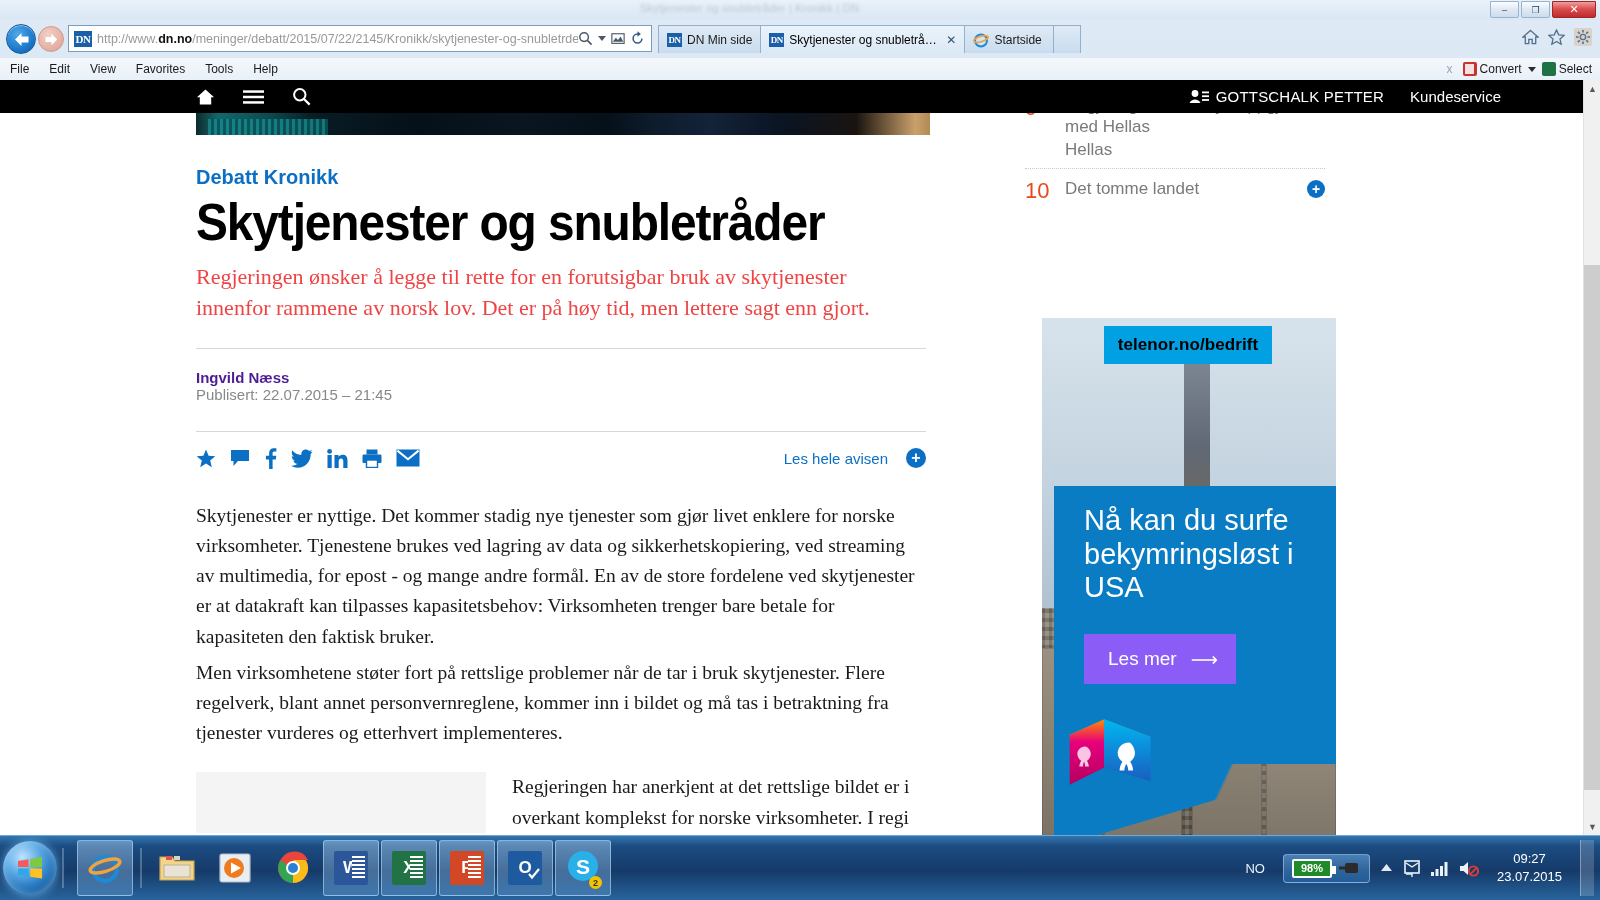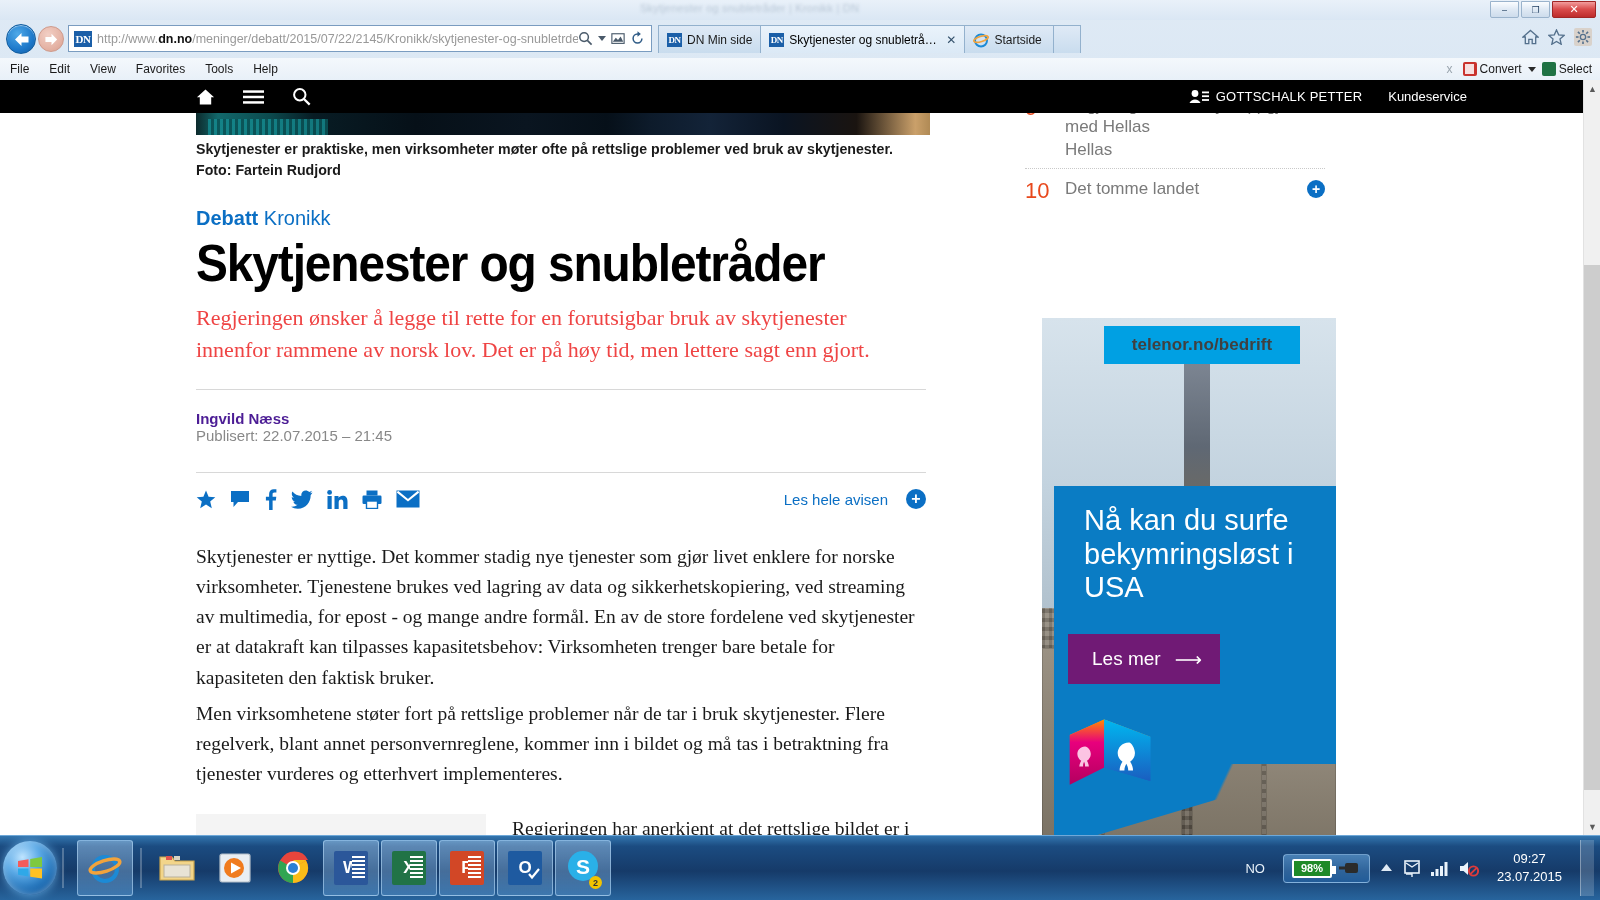--- a/index.html
+++ b/index.html
@@ -145,22 +145,22 @@
   }
 
   
   .dn-topbar {
     position: absolute; left: 0; top: 0; width: 1583px; height: 33px;
     background: #000; display: flex; align-items: center;
   }
   .dn-topbar-left { display: flex; align-items: center; gap: 28px; margin-left: 196px; }
   .dn-ic { color: #fff; display: flex; align-items: center; }
   .dn-topbar-right {
-    margin-left: auto; display: flex; align-items: center; gap: 26px; padding-right: 116px;
-    color: #fff; font-size: 13px; justify-content: flex-end;
+    margin-left: auto; display: flex; align-items: center; gap: 26px; padding-right: 82px;
+    color: #fff; font-size: 15px; justify-content: flex-end;
   }
   .dn-user { display: flex; align-items: center; gap: 7px; letter-spacing: .2px; }
   .user-ico { display: flex; }
 
   
   .hero-strip {
     position: absolute; left: 196px; top: 33px; width: 734px; height: 22px;
     background:
       linear-gradient(90deg,
         #0d2a2c 0%, #12686b 3%, #0c4a4e 10%, #081c24 16%,
@@ -179,21 +179,21 @@
     position: absolute; left: 196px; top: 59px; width: 736px;
     font-family: "Liberation Serif", serif;
   }
   .caption {
     font-family: "Liberation Sans", sans-serif;
     font-size: 14.2px; line-height: 1.45; font-weight: 700; color: #1a1a1a;
     width: 730px;
   }
   .kicker { margin-top: 28px; font-family: "Liberation Sans", sans-serif; font-size: 20px; line-height: 1; }
   .kicker .k1 { color: #0b6fc4; font-weight: 700; }
-  .kicker .k2 { color: #0b6fc4; font-weight: 400; }
+  .kicker .k2 { color: #0b6fc4; font-weight: 700; }
   .headline {
     font-family: "Liberation Sans", sans-serif;
     font-size: 52px; font-weight: 700; color: #000; letter-spacing: -1.2px;
     line-height: 1.08; margin-top: 7px;
     transform: scaleX(.92); transform-origin: left center;
   }
   .standfirst {
     font-family: "Liberation Serif", serif;
     font-size: 22px; line-height: 1.42; color: #ef4444; margin-top: 11px; width: 724px;
   }
@@ -282,41 +282,41 @@
   }
   .ad-spire {
     position: absolute; left: 152px; top: 14px; width: 4px; height: 46px;
     background: linear-gradient(180deg,#9aa3ad 0%,#6a7480 100%);
   }
   .ad-base {
     position: absolute; left: 126px; top: 180px; width: 58px; height: 120px;
     background: linear-gradient(180deg,#b0a292 0%,#8d8171 100%);
   }
   .ad-urlchip {
-    position: absolute; left: 62px; top: 8px; width: 196px; height: 38px;
-    background: #00a0e3; color: #404040;
+    position: absolute; left: 62px; top: 8px; width: 168px; height: 38px;
+    background: #00a0e3; color: #000000;
     display: flex; align-items: center; justify-content: center;
     font-size: 17px; font-weight: 700; letter-spacing: .1px;
   }
   .ad-panel {
     position: absolute; left: 12px; top: 168px; width: 282px; height: 278px;
     background: #0a7cc4;
   }
   .ad-wedge {
     position: absolute; left: 12px; top: 446px; width: 282px; height: 84px;
     background: linear-gradient(115deg, #0a7cc4 0%, #0a7cc4 55%, rgba(10,124,196,0) 56%);
     clip-path: polygon(0 0, 100% 0, 0 100%);
   }
   .ad-head {
     position: absolute; left: 30px; top: 18px; width: 240px;
     color: #fff; font-size: 29px; line-height: 1.16; font-weight: 400;
   }
   .ad-cta {
-    position: absolute; left: 14px; top: 148px; width: 152px; height: 50px;
-    background: #701a75; display: flex; align-items: center; gap: 14px;
+    position: absolute; left: 30px; top: 148px; width: 152px; height: 50px;
+    background: #8b5cf6; display: flex; align-items: center; gap: 14px;
     padding-left: 24px;
   }
   .ad-cta-label { color: #fff; font-size: 19px; }
   .ad-cube { position: absolute; left: 20px; top: 390px; width: 96px; height: 96px; }
 
   
   .pg-scroll {
     position: absolute; right: 0; top: 80px; width: 17px; height: 755px;
     background: #f0f0f0; border-left: 1px solid #e2e2e2;
   }
@@ -545,21 +545,20 @@
             </span>
             <span>GOTTSCHALK PETTER</span>
           </span>
           <span>Kundeservice</span>
         </div>
       </div>
 
       <div class="hero-strip"></div>
 
       <div class="article">
-        <div class="caption">Skytjenester er praktiske, men virksomheter møter ofte på rettslige problemer ved bruk av skytjenester. Foto: Fartein Rudjord</div>
 
         <div class="kicker">
           <span class="k1">Debatt</span>
           <span class="k2">Kronikk</span>
         </div>
 
         <h1 class="headline">Skytjenester og snubletråder</h1>
 
         <div class="standfirst">Regjeringen ønsker å legge til rette for en forutsigbar bruk av skytjenester innenfor rammene av norsk lov. Det er på høy tid, men lettere sagt enn gjort.</div>
 

